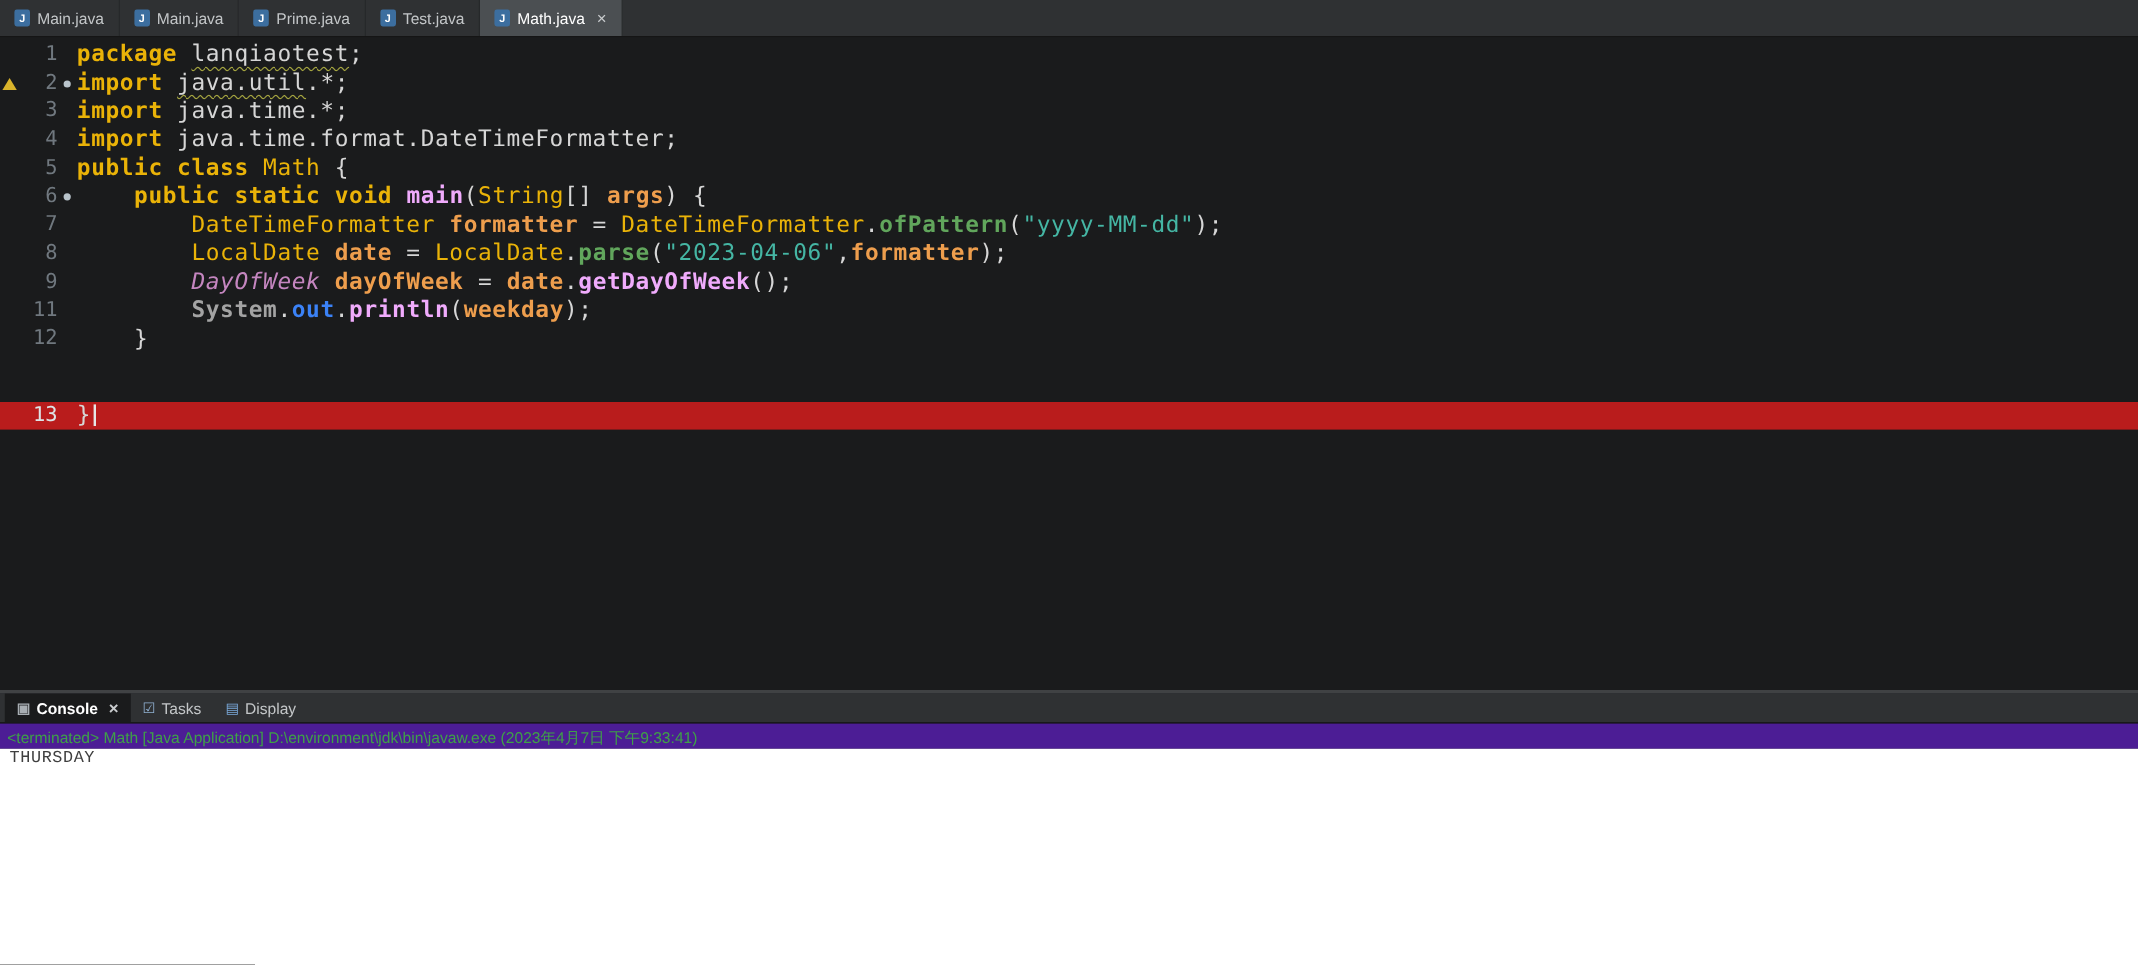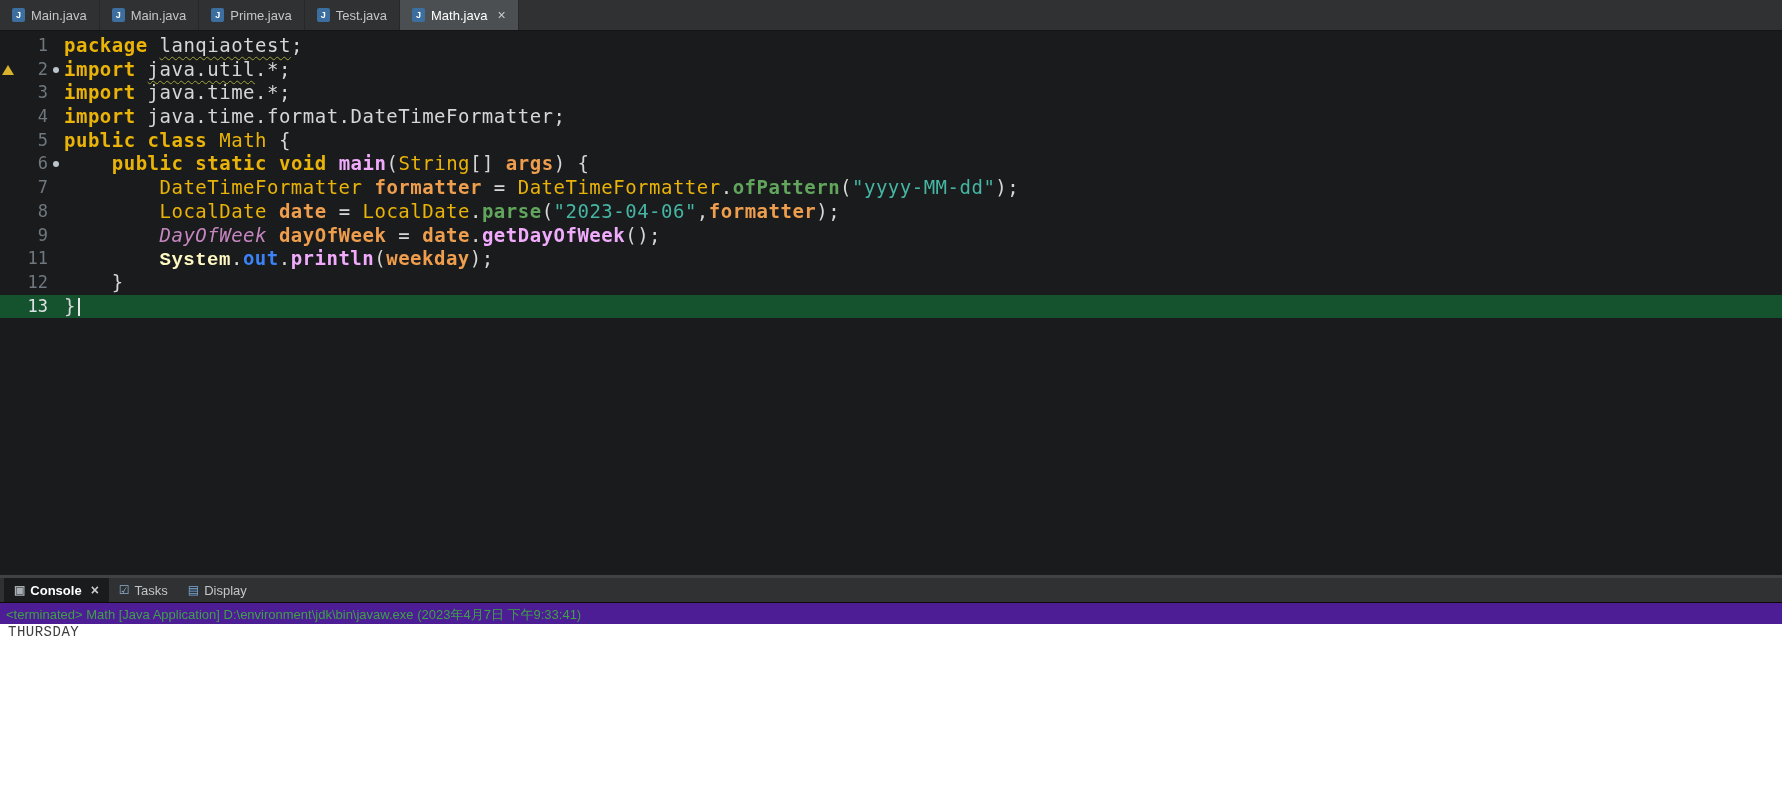--- a/index.html
+++ b/index.html
@@ -13,42 +13,42 @@
         background:#2F3133;border-right:1px solid #26282A;cursor:default;white-space:nowrap;}
   .etab.active{background:#4B4F52;color:#FFFFFF;}
   .ficon{display:inline-flex;align-items:center;justify-content:center;width:13px;height:14px;
          border-radius:2px;background:#3C6E9F;color:#FFFFFF;font-size:9px;font-weight:bold;}
   .tclose{font-size:14px;color:#C9CCCE;margin-left:4px;line-height:1;}
 
   
   .editor{height:541px;flex:0 0 541px;background:#1A1B1C;padding-top:3px;overflow:hidden;}
   .cl{display:flex;height:23.7px;line-height:23.7px;
       font-family:"DejaVu Sans Mono","Liberation Mono",monospace;font-size:19px;}
-  .cl.cur{background:#14532d;}
+  .cl.cur{background:#b91c1c;margin-top:40px;}
   .gi{width:18px;flex:0 0 18px;}
   .gn{width:30px;flex:0 0 30px;text-align:right;padding-right:2px;color:#70787F;font-size:17px;}
   .cl.cur .gn{color:#DDE3E6;}
   .gf{width:14px;flex:0 0 14px;}
   .ct{flex:1;white-space:pre;letter-spacing:0.5px;color:#D6D6D6;}
   .warn{display:block;width:0;height:0;margin:7px 0 0 2px;
         border-left:6px solid transparent;border-right:6px solid transparent;
         border-bottom:10px solid #D9B32B;}
   .dot{display:block;width:6px;height:6px;margin:9px 0 0 3px;border-radius:50%;background:#B9C4CB;}
   .caret{display:inline-block;width:2px;height:18px;background:#E6E6E6;margin-left:2px;vertical-align:-3px;}
 
   
   .tk.kw{color:#eab308;font-weight:bold;}
   .tk.pln{color:#D6D6D6;}
   .tk.cls{color:#eab308;}
   .tk.enm{color:#C586C0;font-style:italic;}
   .tk.var{color:#EE9E4D;font-weight:bold;}
   .tk.str{color:#45B6A4;}
   .tk.mth{color:#f0abfc;font-weight:bold;}
   .tk.smth{color:#61A65C;font-weight:bold;}
-  .tk.sys{color:#fef9c3;font-weight:bold;font-family:Liberation Mono, monospace;}
+  .tk.sys{color:#a3a3a3;font-weight:bold;}
   .tk.sfd{color:#3b82f6;font-weight:bold;}
   .tk.u{text-decoration-line:underline;text-decoration-style:wavy;text-decoration-color:#A3A33F;
         text-underline-offset:4px;text-decoration-thickness:1px;}
 
   
   .splitter{height:3px;flex:0 0 3px;background:#404244;}
   .bottombar{height:24px;flex:0 0 24px;background:#2F3133;display:flex;align-items:stretch;
              padding-left:4px;border-bottom:1px solid #0B0B0B;}
   .btab{display:flex;align-items:center;gap:5px;padding:0 10px;font-size:13px;color:#C3C6C8;
         cursor:default;white-space:nowrap;}

